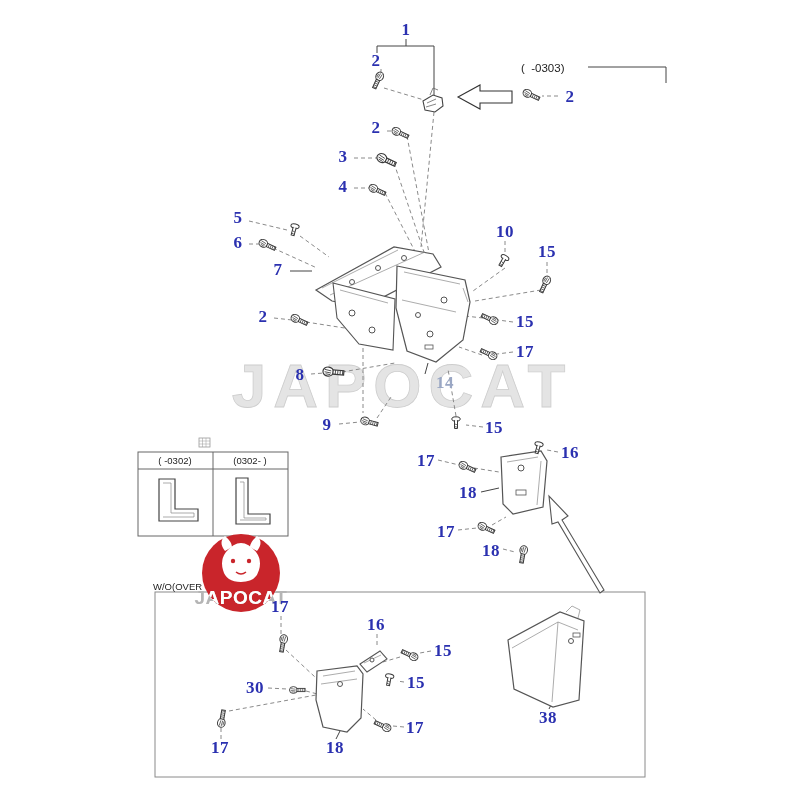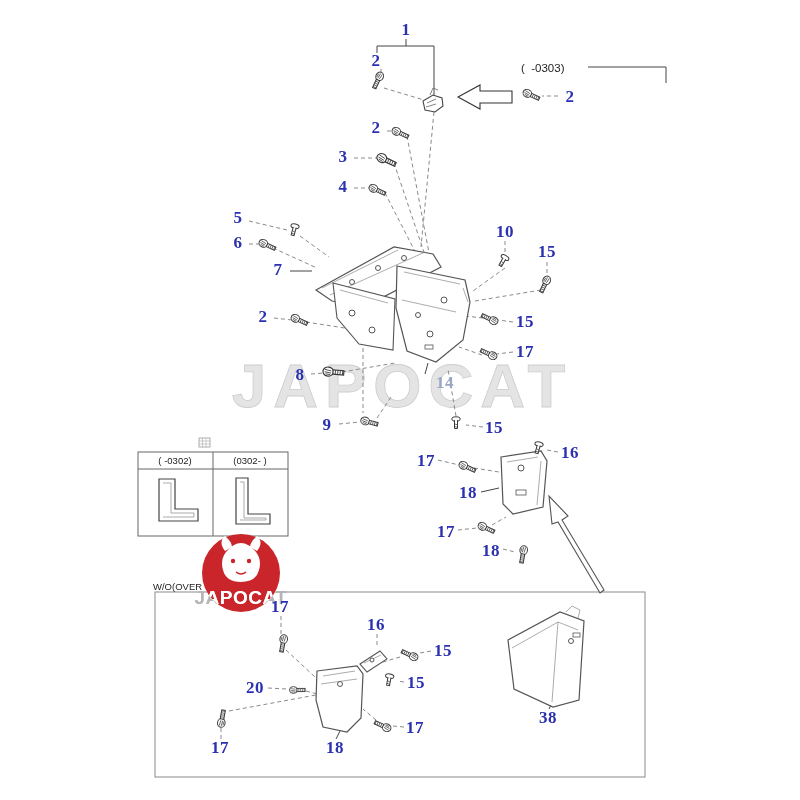--- a/index.html
+++ b/index.html
@@ -227,20 +227,20 @@
       <span class="callout" style="left: 494px; top: 428px;">15</span>
       <span class="callout" style="left: 426px; top: 461px;">17</span>
       <span class="callout" style="left: 570px; top: 453px;">16</span>
       <span class="callout" style="left: 468px; top: 493px;">18</span>
       <span class="callout" style="left: 446px; top: 532px;">17</span>
       <span class="callout" style="left: 491px; top: 551px;">18</span>
       <span class="callout" style="left: 280px; top: 607px;">17</span>
       <span class="callout" style="left: 376px; top: 625px;">16</span>
       <span class="callout" style="left: 443px; top: 651px;">15</span>
       <span class="callout" style="left: 416px; top: 683px;">15</span>
-      <span class="callout" style="left: 255px; top: 688px;">20</span>
+      <span class="callout" style="left: 255px; top: 688px;">30</span>
       <span class="callout" style="left: 220px; top: 748px;">17</span>
       <span class="callout" style="left: 335px; top: 748px;">18</span>
       <span class="callout" style="left: 415px; top: 728px;">17</span>
       <span class="callout" style="left: 548px; top: 718px;">38</span>
     </div>
 
 </div>
 
 </body></html>

